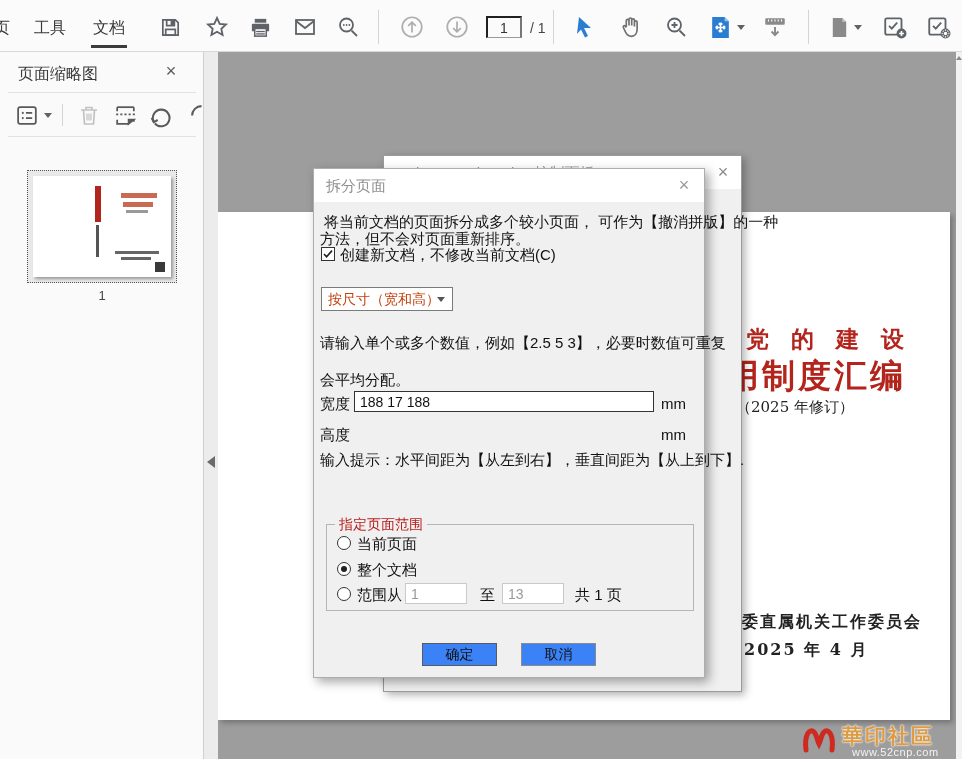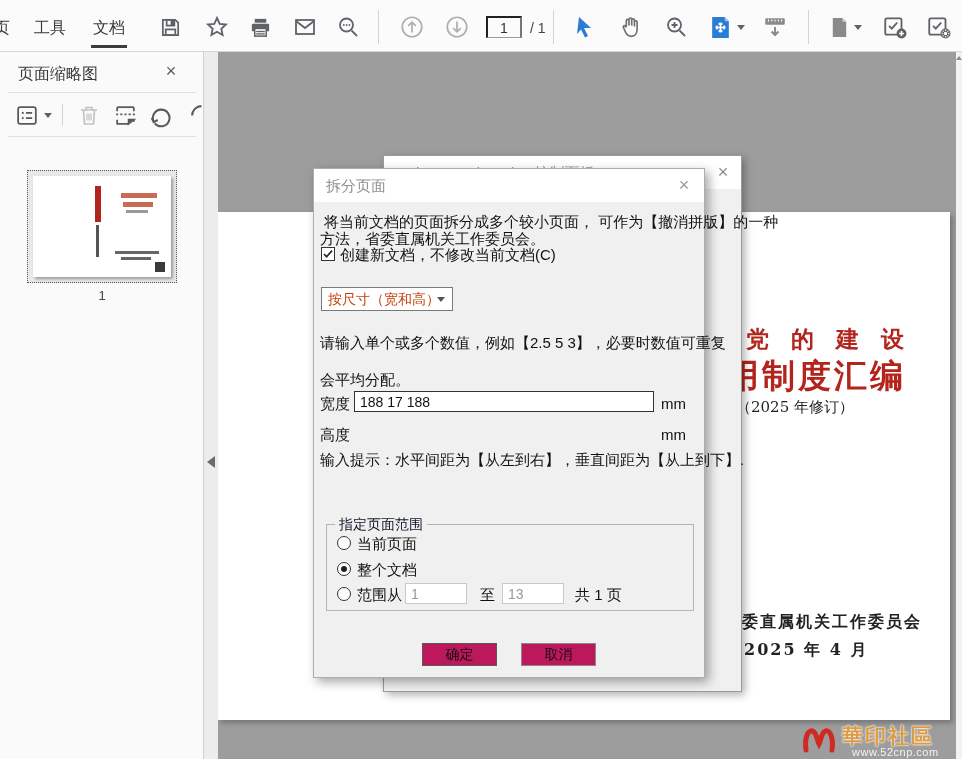--- a/index.html
+++ b/index.html
@@ -61,22 +61,22 @@
   .dlg-text { position:absolute; font-size:15px; color:#111; white-space:nowrap; }
   #dlg-check { position:absolute; left:7px; top:78px; width:14px; height:14px; background:#fff; border:1px solid #333; display:flex; align-items:center; justify-content:center; }
   #dlg-check svg { display:block; }
   #dlg-select { position:absolute; left:7px; top:118px; width:132px; height:24px; background:#fff; border:1px solid #7a7a7a; font-size:14px; color:#c2410c; padding:3px 6px; }
   #dlg-select .sel-caret { position:absolute; right:7px; top:9px; width:0; height:0; border-left:4px solid transparent; border-right:4px solid transparent; border-top:5px solid #555; }
   .dlg-input { position:absolute; background:#fff; border:1px solid #333; font-family:"Liberation Sans", sans-serif; font-size:14px; color:#111; padding:2px 5px; }
   .dlg-input.dim { border:1px solid #c9c9c9; color:#9a9a9a; }
   .radio { position:absolute; width:14px; height:14px; border:1px solid #333; border-radius:50%; background:#fff; }
   .radio.sel::after { content:""; position:absolute; left:3px; top:3px; width:6px; height:6px; border-radius:50%; background:#222; }
   #dlg-group { position:absolute; left:12px; top:355px; width:368px; height:87px; border:1px solid #b5b5b5; }
-  #dlg-group-legend { position:absolute; left:8px; top:-9px; background:#f0f0f0; padding:0 4px; font-size:14px; color:#0f172a; }
-  .dlg-btn { position:absolute; width:75px; height:23px; background:#be185d; border:1px solid #8a8a8a; font-size:14px; color:#111; text-align:center; line-height:21px; }
+  #dlg-group-legend { position:absolute; left:8px; top:-9px; background:#f0f0f0; padding:0 4px; font-size:14px; color:#b91c1c; }
+  .dlg-btn { position:absolute; width:75px; height:23px; background:#3b82f6; border:1px solid #8a8a8a; font-size:14px; color:#111; text-align:center; line-height:21px; }
   .dlg-btn.primary { border:1px solid #5a5a5a; }
   .x-glyph { font-family:"Liberation Sans", sans-serif; }
 </style>
 </head>
 <body>
 
 <div id="app">
 
   <div class="frag" style="left:306px;top:0;width:14px;height:4px;"></div>
   <div class="frag" style="left:930px;top:0;width:12px;height:4px;"></div>
@@ -302,21 +302,21 @@
     <div id="backwin-close" class="x-glyph">×</div>
   </div>
 
   <div id="dialog" class="abs">
     <div id="dlg-titlebar">
       <div id="dlg-title">拆分页面</div>
     </div>
     <div id="dlg-close" class="x-glyph">×</div>
 
     <div class="dlg-text" style="left:10px;top:44px;">将当前文档的页面拆分成多个较小页面， 可作为【撤消拼版】的一种</div>
-    <div class="dlg-text" style="left:6px;top:61px;">方法，省委直属机关工作委员会。</div>
+    <div class="dlg-text" style="left:6px;top:61px;">方法，但不会对页面重新排序。</div>
 
     <div id="dlg-check">
       <svg width="12" height="12" viewBox="0 0 12 12">
           <path d="M2 6l2.6 2.8L10 2.6" fill="none" stroke="#222" stroke-width="1.6"></path>
         </svg>
     </div>
     <div class="dlg-text" style="left:26px;top:77px;">创建新文档，不修改当前文档(C)</div>
 
     <div id="dlg-select">
       <span>按尺寸（宽和高）</span>

